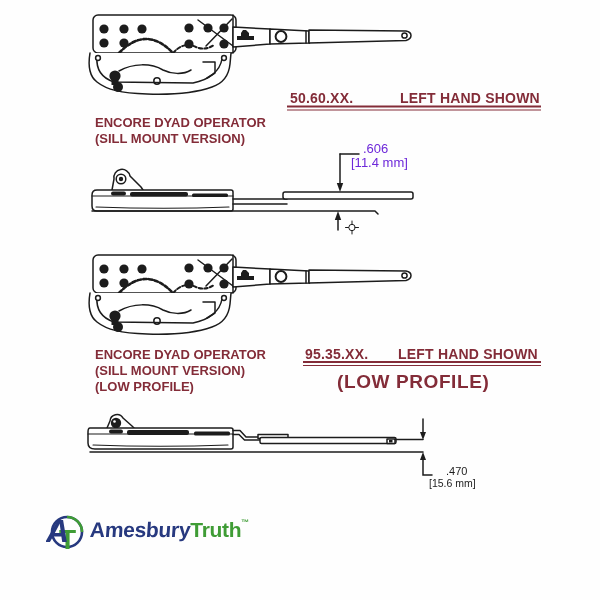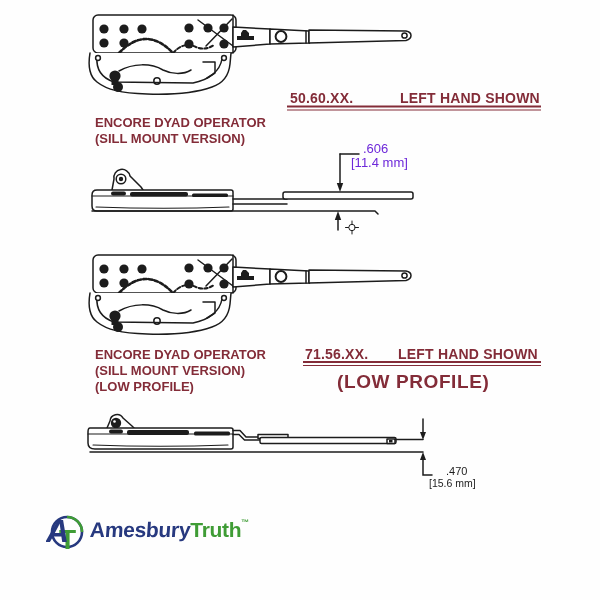--- a/index.html
+++ b/index.html
@@ -151,21 +151,21 @@
   <span class="t hd" style="left:400px;top:90px">LEFT HAND SHOWN</span>
 
   <div class="desc" style="left:95px;top:115px">
     <div>ENCORE DYAD OPERATOR</div>
     <div>(SILL MOUNT VERSION)</div>
   </div>
 
   <span class="t dim1" style="left:363px;top:141px">.606</span>
   <span class="t dim1" style="left:351px;top:155px">[11.4 mm]</span>
 
-  <span class="t hd" style="left:305px;top:346px">71.56.XX.</span>
+  <span class="t hd" style="left:305px;top:346px">95.35.XX.</span>
   <span class="t hd" style="left:398px;top:346px">LEFT HAND SHOWN</span>
   <span class="t profile" style="left:337px;top:371px">(LOW PROFILE)</span>
 
   <div class="desc" style="left:95px;top:347px">
     <div>ENCORE DYAD OPERATOR</div>
     <div>(SILL MOUNT VERSION)</div>
     <div>(LOW PROFILE)</div>
   </div>
 
   <span class="t dim2" style="left:446px;top:465px;font-size:11px">.470</span>

